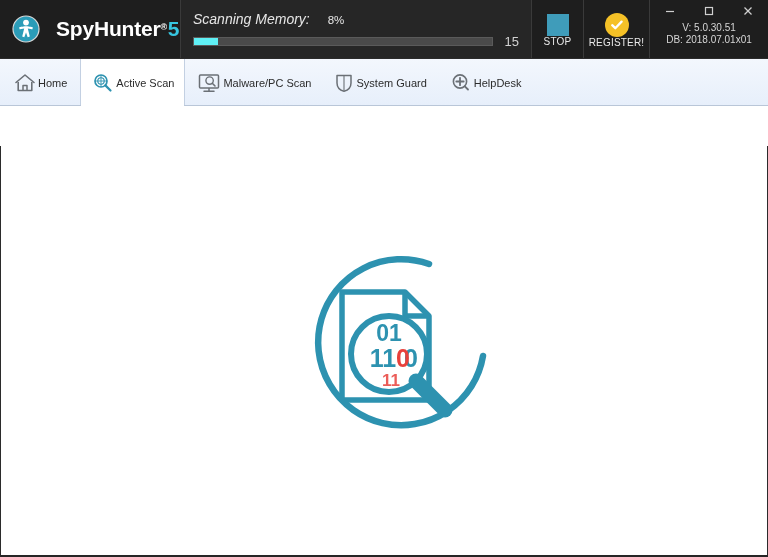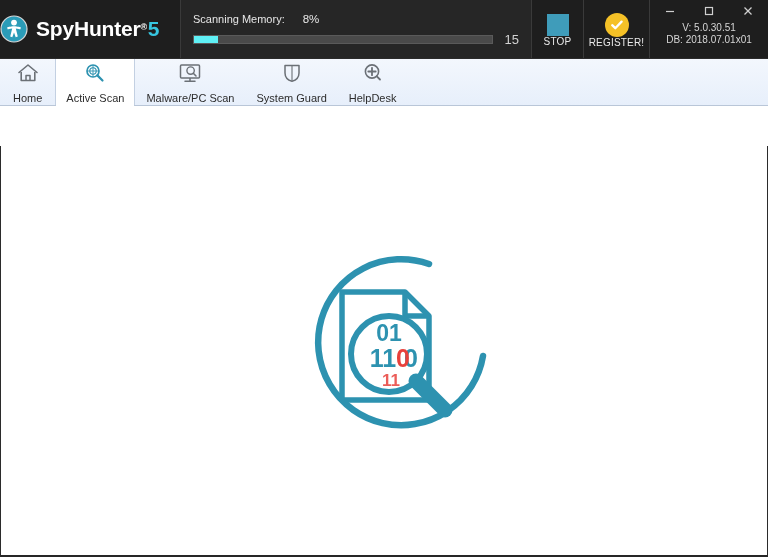--- a/index.html
+++ b/index.html
@@ -20,21 +20,22 @@
     height: 58px;
     background: #1e1e1e;
     display: flex;
     align-items: stretch;
     flex: 0 0 58px;
     position: relative;
   }
   .brand {
     width: 180px;
     display: flex; align-items: center;
-    gap: 8px;
+    padding-left: 12px;
+    gap: 16px;
   }
   .brand-mark { width: 28px; height: 28px; flex: 0 0 28px; }
   .brand-text {
     font-size: 21px; font-weight: bold; color: #ffffff;
     letter-spacing: -0.2px; white-space: nowrap;
     display: flex; align-items: baseline;
   }
   .brand-reg { font-size: 9px; vertical-align: super; position: relative; top: -6px; }
   .brand-five { color: #37c6e0; margin-left: 1px; }
 
@@ -42,21 +43,21 @@
     flex: 1 1 auto;
     background: #262626;
     border-left: 1px solid #3a3a3a;
     border-right: 1px solid #3a3a3a;
     padding: 8px 12px 6px 12px;
     display: flex; flex-direction: column;
     justify-content: center;
     min-width: 0;
   }
   .status-line1 { display: flex; align-items: baseline; gap: 18px; }
-  .status-label { font-size: 11px; color: #e6e6e6; }
+  .status-label { font-size: 14px; color: #e6e6e6; font-style: italic; }
   .status-pct { font-size: 11.5px; color: #e6e6e6; }
   .status-path {
     font-size: 11.5px; color: #e2e2e2; margin-top: 2px;
     white-space: nowrap; overflow: hidden; text-overflow: ellipsis;
   }
   .progress-row { display: flex; align-items: center; gap: 10px; margin-top: 7px; }
   .progress-track {
     flex: 1 1 auto; height: 9px;
     background: #4a4a4a; border: 1px solid #5a5a5a;
     position: relative;
@@ -106,23 +107,23 @@
     height: 48px; flex: 0 0 48px;
     background: linear-gradient(180deg, #f3f7fd 0%, #e7effb 100%);
     border-top: 1px solid #2b2b2b;
     border-bottom: 1px solid #b9c6d8;
     display: flex; align-items: stretch;
     position: relative;
   }
   .nav-left { display: flex; align-items: stretch; }
   .nav-right { display: flex; align-items: stretch; margin-left: auto; }
   .nav-item {
-    display: flex; flex-direction: column;
-    justify-content: center;
-    gap: 8px; cursor: pointer;
+    display: flex; flex-direction: row;
+    align-items: center; justify-content: center;
+    gap: 1px; cursor: pointer;
     padding: 2px 10px 0 10px;
     border-left: 1px solid transparent;
     border-right: 1px solid transparent;
     position: relative;
   }
   .nav-item .nav-label { font-size: 11px; color: #2c2c2c; white-space: nowrap; }
   .nav-item.active {
     background: #ffffff;
     border-left: 1px solid #c3d0e2;
     border-right: 1px solid #c3d0e2;

